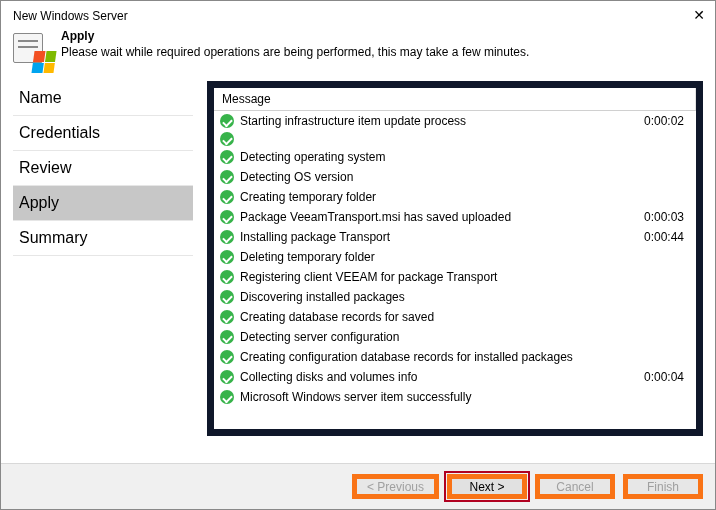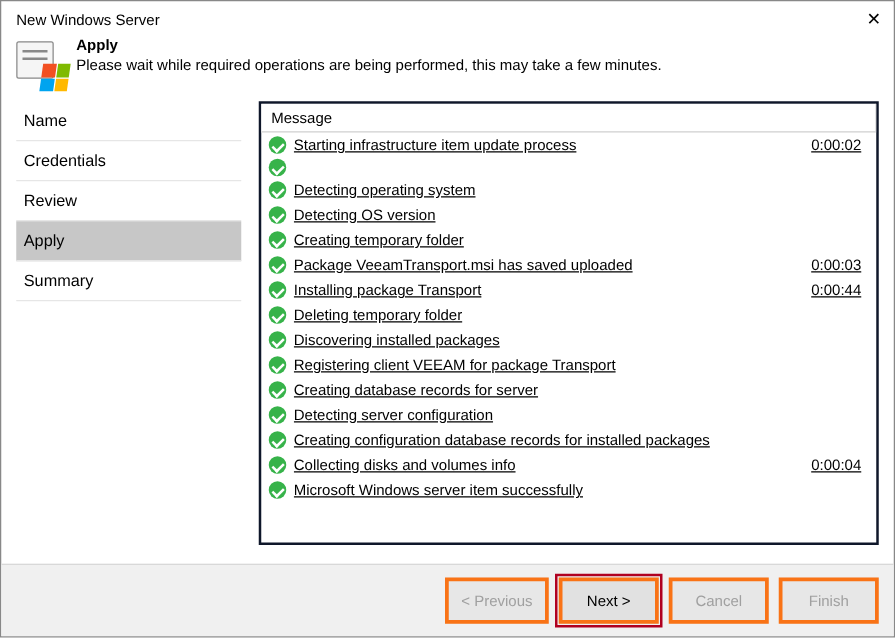--- a/index.html
+++ b/index.html
@@ -15,35 +15,35 @@
 .server-icon::after { top: 12px; }
 .win-logo { position: absolute; bottom: -2px; right: -4px; width: 22px; height: 22px; display: grid; grid-template: 1fr 1fr / 1fr 1fr; gap: 1px; transform: skewX(-8deg); }
 .win-logo span:nth-child(1){background:#f25022;}
 .win-logo span:nth-child(2){background:#7fba00;}
 .win-logo span:nth-child(3){background:#00a4ef;}
 .win-logo span:nth-child(4){background:#ffb900;}
 .header .txt h3 { font-size: 12px; font-weight: bold; margin-bottom: 2px; }
 .header .txt p { font-size: 12px; color: #000; }
 .main { display: flex; padding: 0 12px; }
 .sidebar { width: 180px; flex-shrink: 0; }
-.sidebar .item { padding: 8px 6px; font-size: 13px; color: #000; border-bottom: 1px solid #e6e6e6; cursor: pointer; }
+.sidebar .item { padding: 8px 6px; font-size: 16px; color: #000; border-bottom: 1px solid #e6e6e6; cursor: pointer; }
 .sidebar .item.active { background: #c7c7c7; }
-.content { flex: 1; margin-left: 14px; border: 2px solid #0f172a; height: 355px; background: #fff; overflow: hidden; }
+.content { flex: 1; margin-left: 14px; border: 7px solid #0f172a; height: 355px; background: #fff; overflow: hidden; }
 .grid-head { display: flex; border-bottom: 1px solid #d0d0d0; background: #fff; }
 .grid-head .col { padding: 4px 8px; font-size: 12px; }
 .col-msg { flex: 1; border-right: 1px solid #e4e4e4; }
 .col-dur { width: 78px; text-align: left; }
 .rows { height: 330px; overflow: auto; }
-.row { display: flex; align-items: center; padding: 1px 6px; font-size: 12px; line-height: 18px; text-decoration: underline; }
+.row { display: flex; align-items: center; padding: 1px 6px; font-size: 12px; line-height: 18px; }
 .row .ico { width: 14px; height: 14px; border-radius: 50%; background: #37b34a; position: relative; margin-right: 6px; flex-shrink: 0; }
 .row .ico::after { content: ""; position: absolute; left: 3px; top: 5px; width: 7px; height: 4px; border-left: 2px solid #fff; border-bottom: 2px solid #fff; transform: rotate(-45deg); }
 .row .msg { flex: 1; white-space: nowrap; overflow: hidden; text-overflow: ellipsis; }
 .row .dur { width: 70px; text-align: right; padding-right: 6px; }
 .footer { position: absolute; bottom: 0; left: 0; right: 0; padding: 10px 12px; display: flex; justify-content: flex-end; gap: 8px; background: #f0f0f0; border-top: 1px solid #d8d8d8; }
-.btn { min-width: 80px; height: 37px; font-size: 12px; border: 3px solid #f97316; background: #e1e1e1; color: #000; cursor: pointer; padding: 0 10px; }
+.btn { min-width: 80px; height: 25px; font-size: 12px; border: 5px solid #f97316; background: #e1e1e1; color: #000; cursor: pointer; padding: 0 10px; }
 .btn.disabled { color: #a0a0a0; background: #e7e7e7; cursor: default; }
 .btn.highlight { outline: 2px solid #b00020; outline-offset: 1px; }
 </style>
 </head>
 <body>
 
 <div class="titlebar">
   <span class="title">New Windows Server</span>
   <span class="close">✕</span>
 </div>
@@ -111,31 +111,31 @@
           <span class="msg">Installing package Transport</span>
           <span class="dur">0:00:44</span>
         </div>
         <div class="row">
           <span class="ico"></span>
           <span class="msg">Deleting temporary folder</span>
           <span class="dur"></span>
         </div>
         <div class="row">
           <span class="ico"></span>
+          <span class="msg">Registering client VEEAM for package Transport</span>
+          <span class="dur"></span>
+        </div>
+        <div class="row">
+          <span class="ico"></span>
           <span class="msg">Discovering installed packages</span>
           <span class="dur"></span>
         </div>
         <div class="row">
           <span class="ico"></span>
-          <span class="msg">Registering client VEEAM for package Transport</span>
-          <span class="dur"></span>
-        </div>
-        <div class="row">
-          <span class="ico"></span>
-          <span class="msg">Creating database records for server</span>
+          <span class="msg">Creating database records for saved</span>
           <span class="dur"></span>
         </div>
         <div class="row">
           <span class="ico"></span>
           <span class="msg">Detecting server configuration</span>
           <span class="dur"></span>
         </div>
         <div class="row">
           <span class="ico"></span>
           <span class="msg">Creating configuration database records for installed packages</span>

